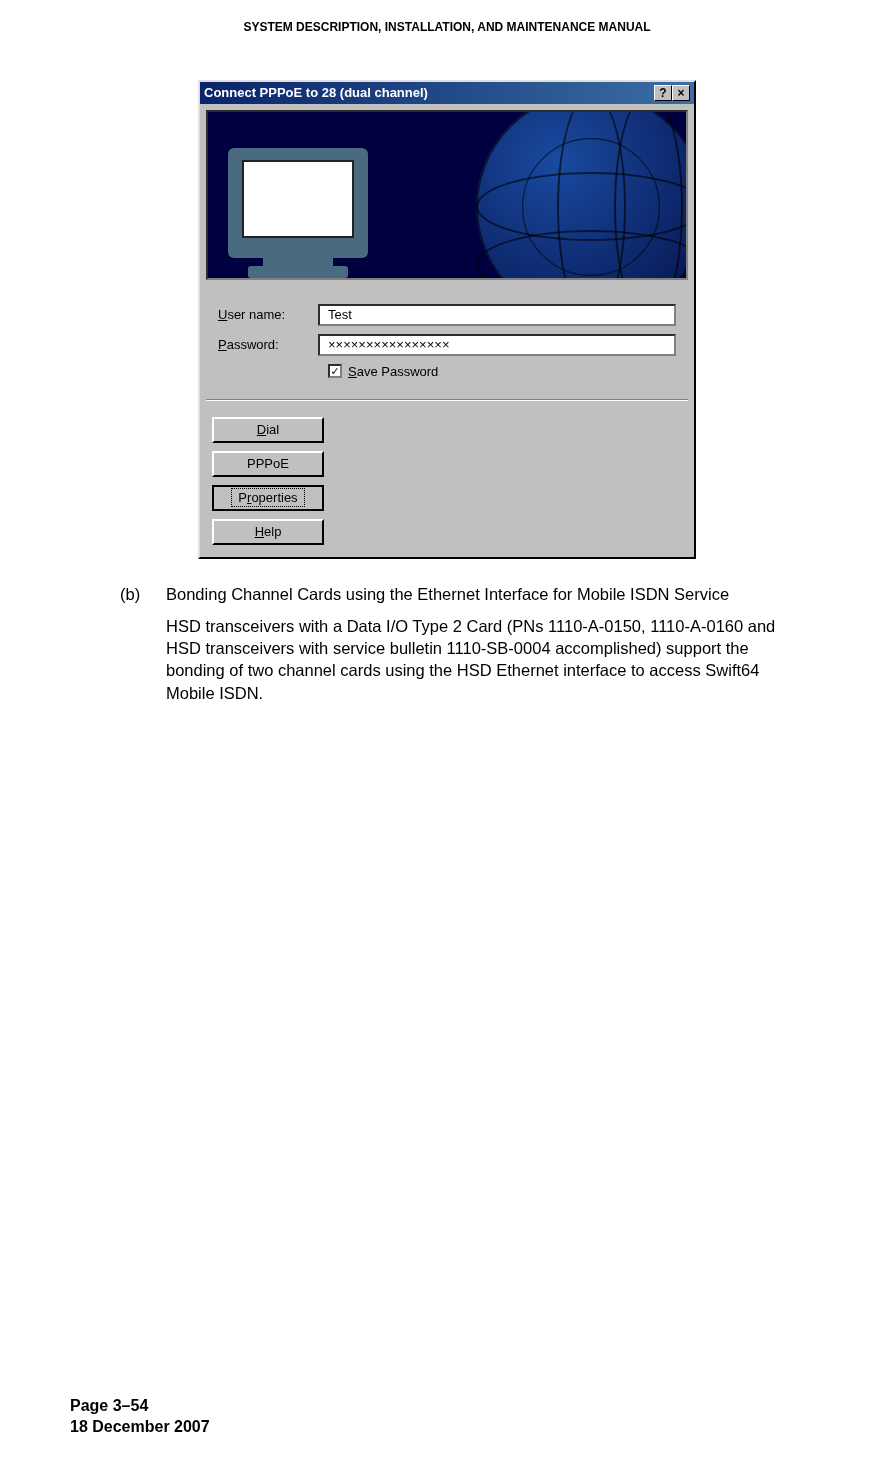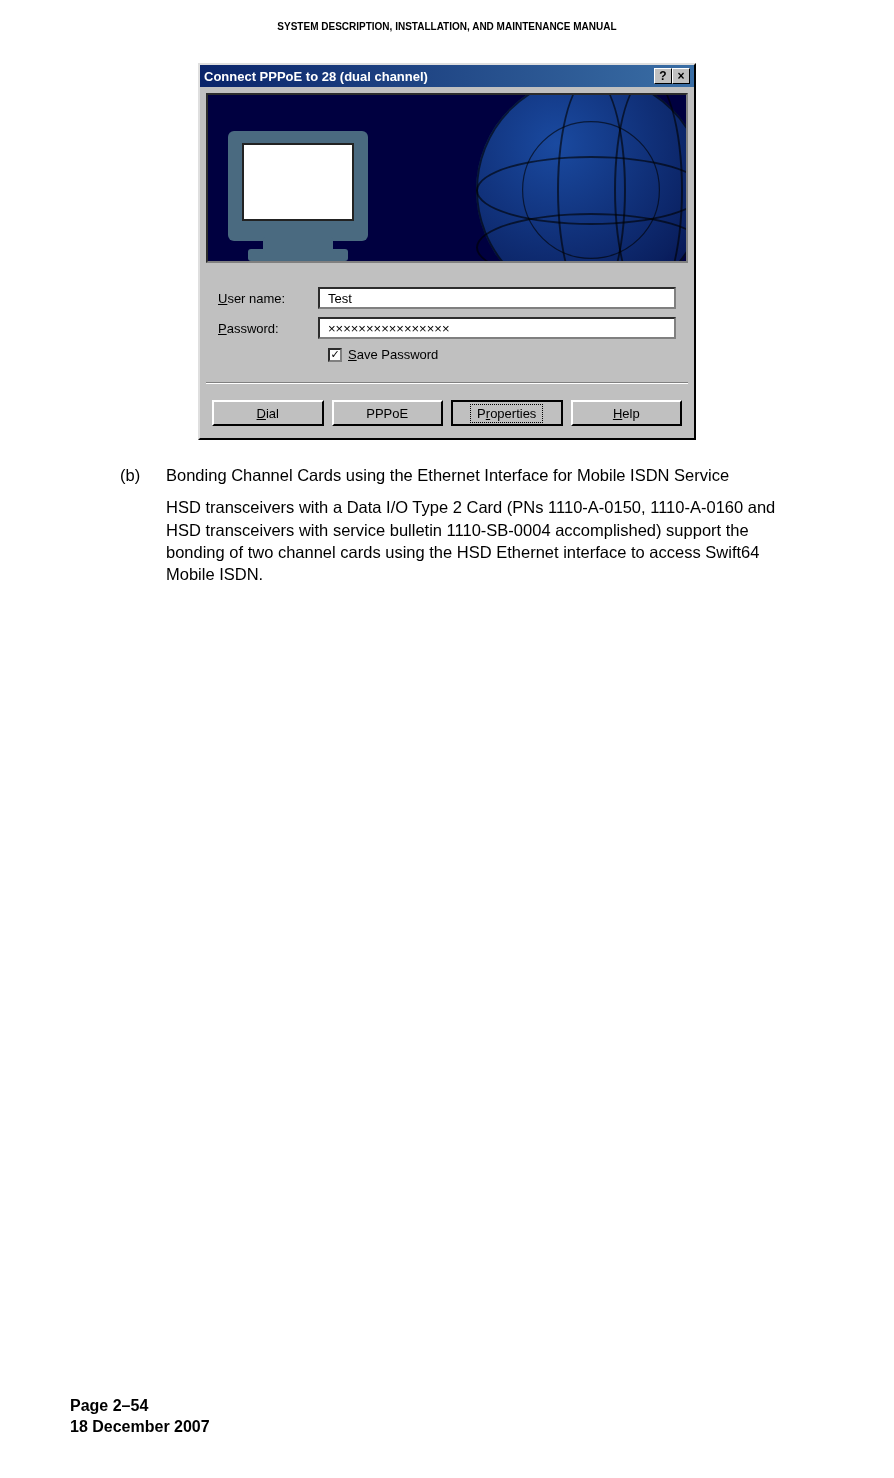--- a/index.html
+++ b/index.html
@@ -8,23 +8,23 @@
     height: 1478px;
     background: #fff;
     font-family: Arial, Helvetica, sans-serif;
     color: #000;
     position: relative;
     padding: 20px 70px 60px 70px;
   }
   .doc-header {
     text-align: center;
     font-weight: bold;
-    font-size: 10px;
+    font-size: 12px;
     line-height: 1.3;
-    margin-bottom: 30px;
+    margin-bottom: 44px;
   }
   .dialog-wrap {
     display: flex;
     justify-content: center;
     margin-bottom: 24px;
   }
   .dialog {
     width: 498px;
     background: #c0c0c0;
     border: 2px solid #000;
@@ -108,21 +108,21 @@
   }
   .chk-row { margin-left:110px; display:flex; align-items:center; gap:6px; }
   .chk {
     width:14px; height:14px; background:#fff;
     border:2px inset #808080;
     display:flex; align-items:center; justify-content:center;
     font-size:11px;
   }
   .divider { height:2px; margin:10px 6px;
     border-top:1px solid #808080; border-bottom:1px solid #fff; }
-  .btn-row { display:flex; gap:8px; padding:6px 12px 12px 12px; justify-content:center;}
+  .btn-row { display:flex; gap:8px; padding:6px 12px 12px 12px; justify-content:center;flex-direction:column;}
   .dlg-btn {
     width:112px; height:26px;
     background:#c0c0c0;
     border:2px outset #fff;
     border-right-color:#404040; border-bottom-color:#404040;
     font-family:inherit; font-size:13px;
     display:flex; align-items:center; justify-content:center;
   }
   .dlg-btn.default { border:2px solid #000; }
   .dlg-btn.default .inner {
@@ -203,15 +203,15 @@
   <div class="list-item">
     <div class="list-label">(b)</div>
     <div class="list-body">
       <p>Bonding Channel Cards using the Ethernet Interface for Mobile ISDN Service</p>
       <p>HSD transceivers with a Data I/O Type 2 Card (PNs 1110-A-0150, 1110-A-0160 and HSD transceivers with service bulletin 1110-SB-0004 accomplished) support the bonding of two channel cards using the HSD Ethernet interface to access Swift64 Mobile ISDN.</p>
     </div>
   </div>
 </div>
 
 <div class="footer">
-  <div>Page 2–54</div>
+  <div>Page 3–54</div>
   <div>18 December 2007</div>
 </div>
 
 </body></html>

